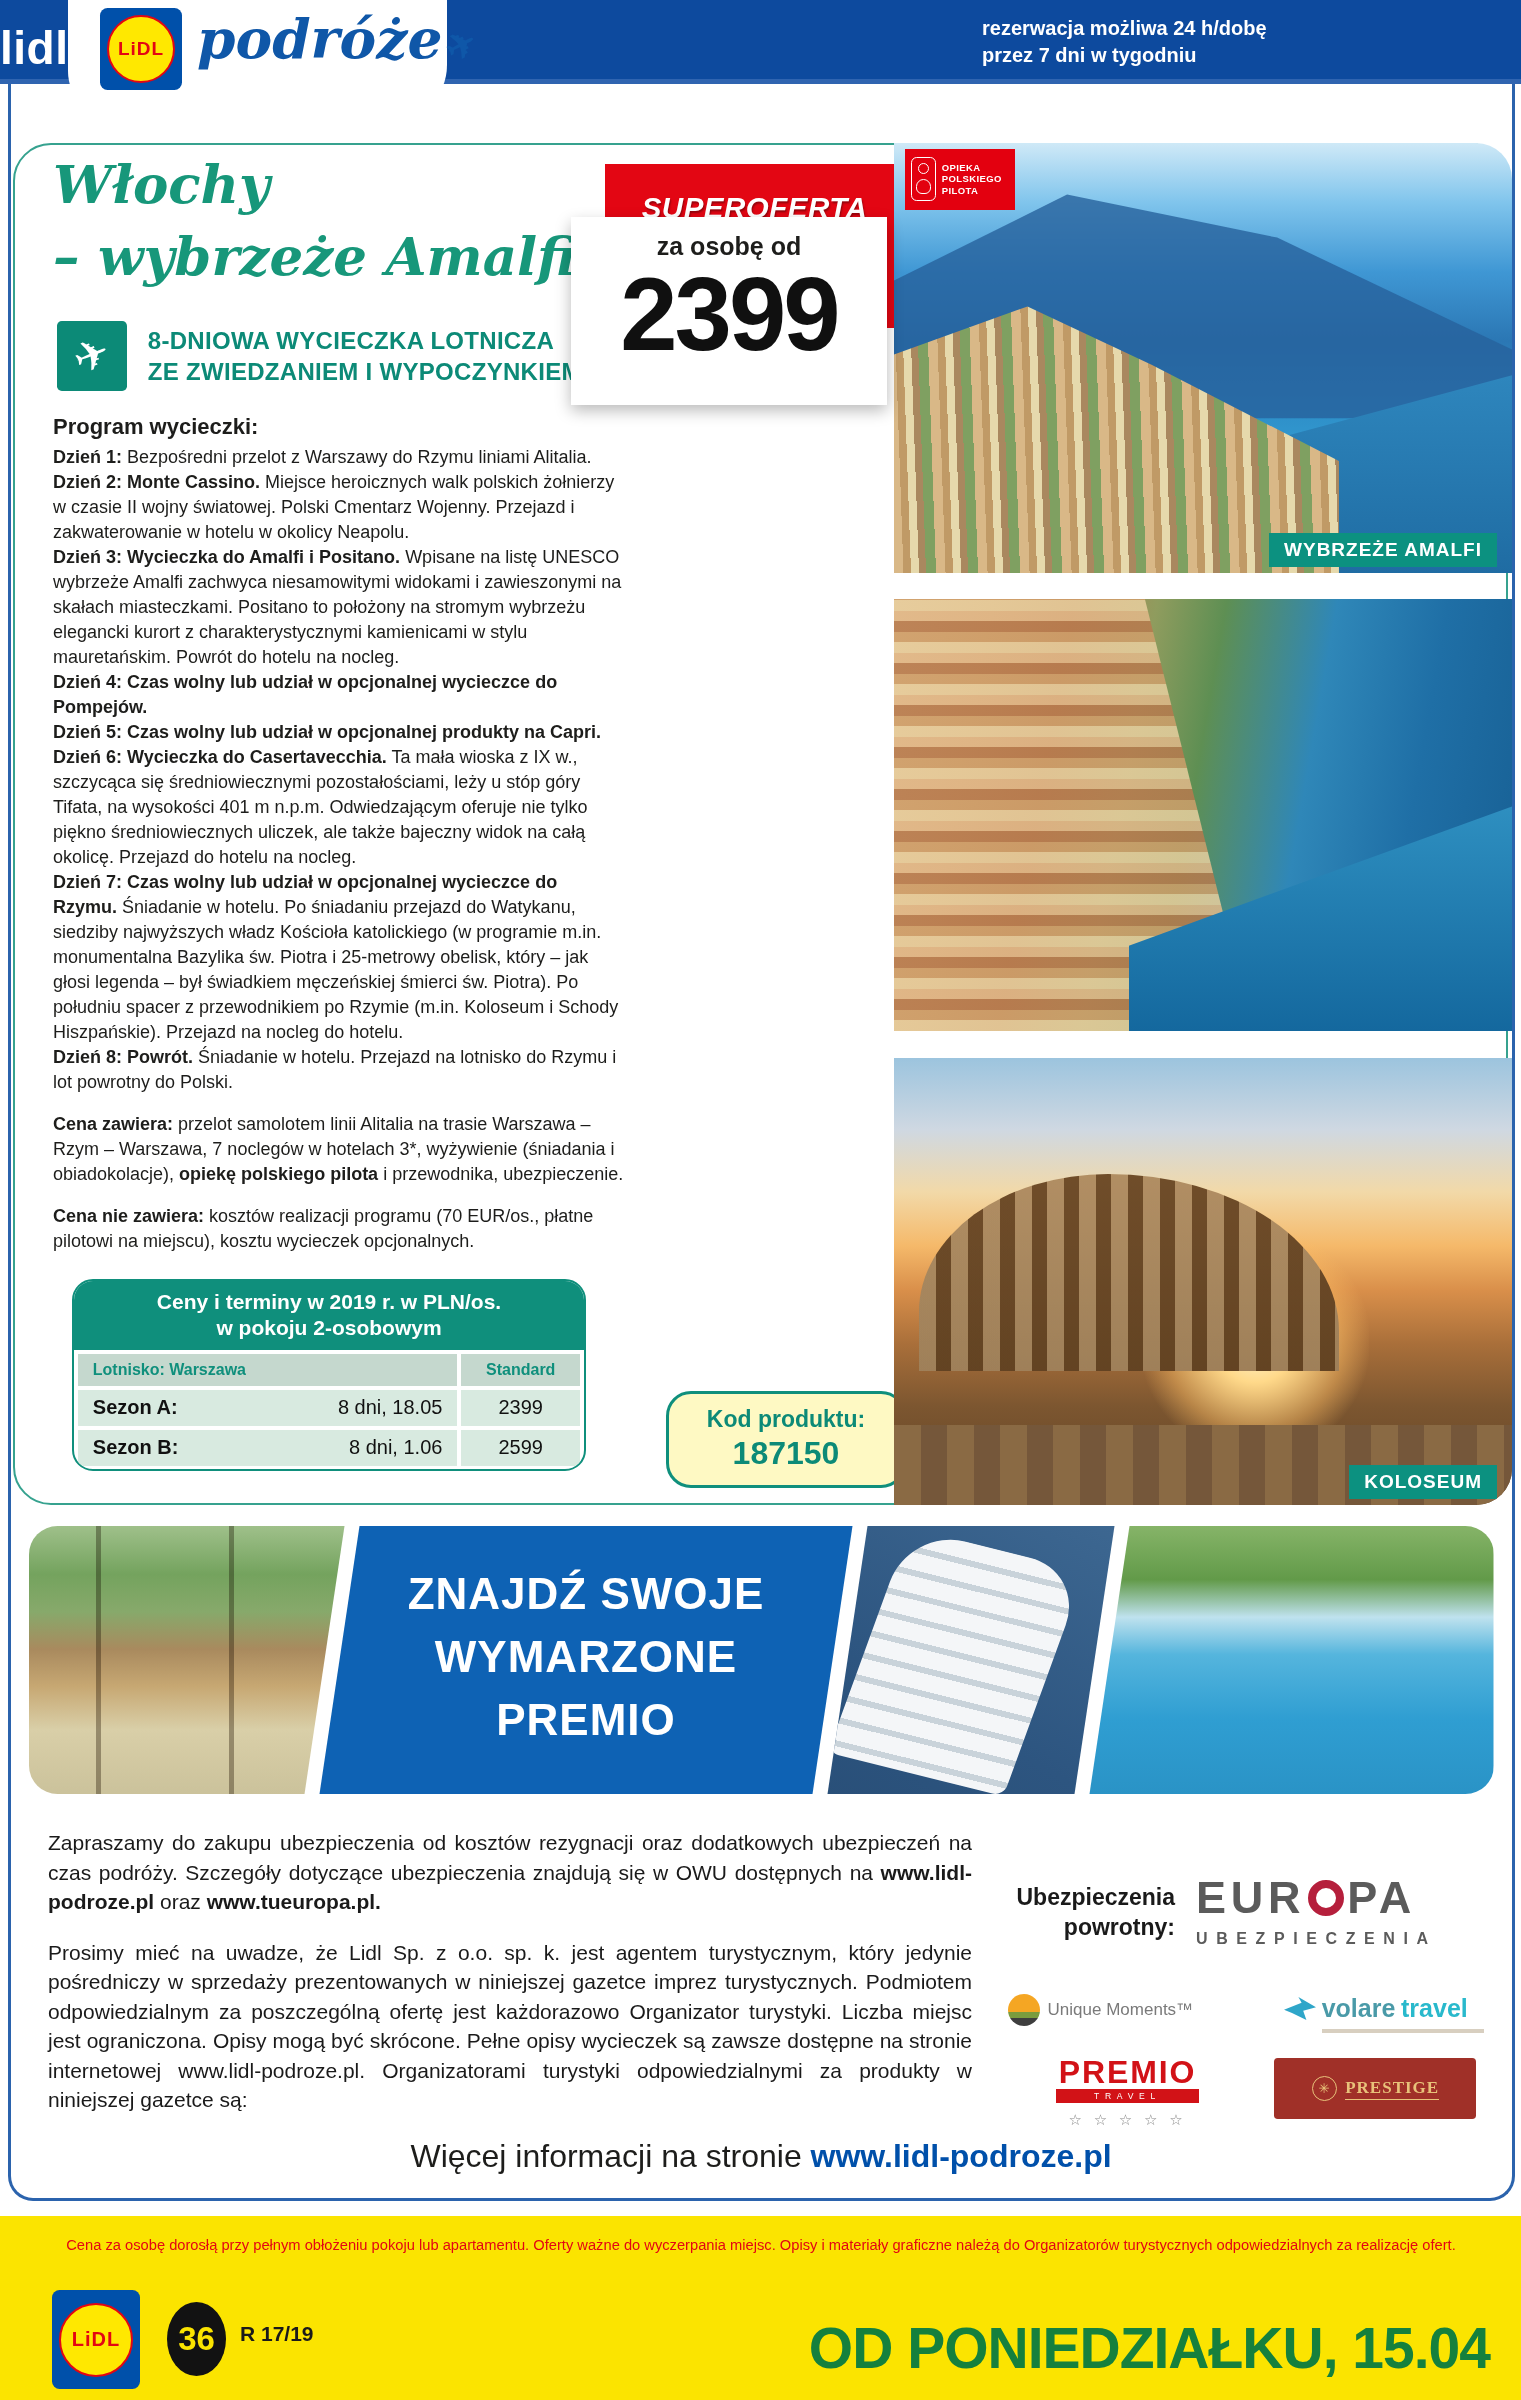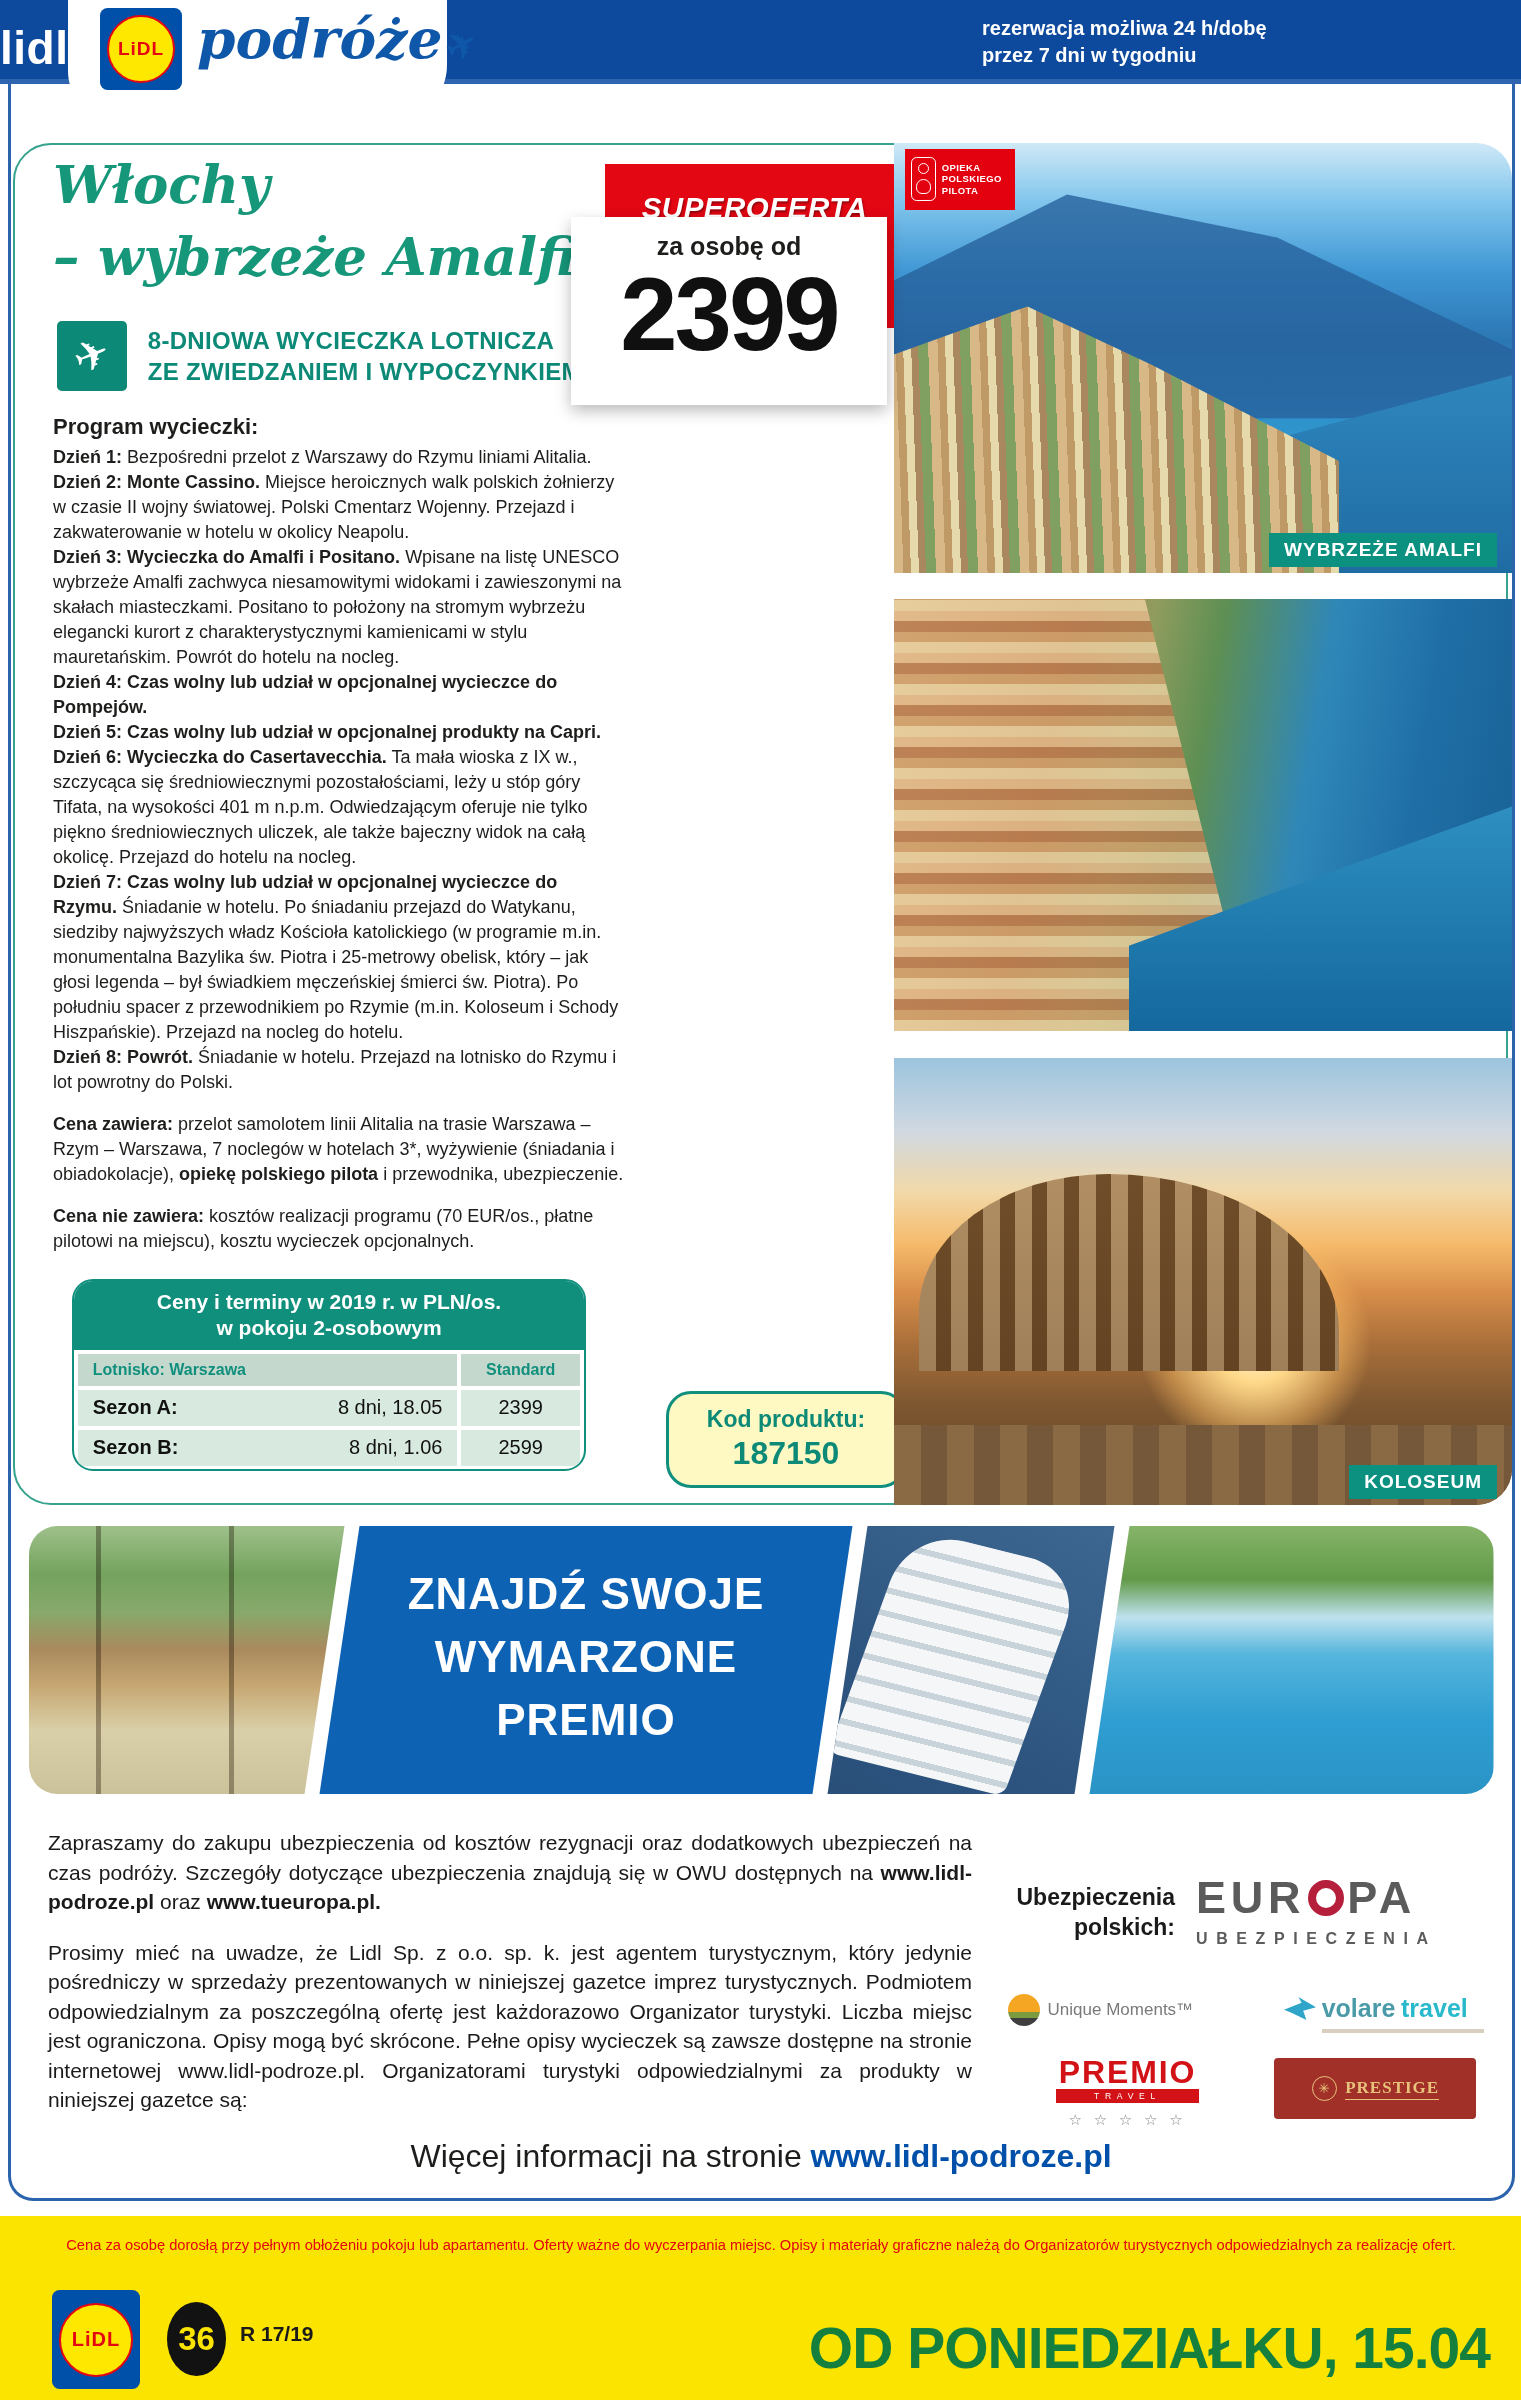--- a/index.html
+++ b/index.html
@@ -260,21 +260,21 @@
   </div>
 
   <div class="legal">
     <p><span>Zapraszamy do zakupu ubezpieczenia od kosztów rezygnacji oraz dodatkowych ubezpieczeń na czas podróży. Szczegóły dotyczące ubezpieczenia znajdują się w OWU dostępnych na </span><b>www.lidl-podroze.pl</b><span> oraz </span><b>www.tueuropa.pl.</b></p>
     <p>Prosimy mieć na uwadze, że Lidl Sp. z o.o. sp. k. jest agentem turystycznym, który jedynie pośredniczy w sprzedaży prezentowanych w niniejszej gazetce imprez turystycznych. Podmiotem odpowiedzialnym za poszczególną ofertę jest każdorazowo Organizator turystyki. Liczba miejsc jest ograniczona. Opisy mogą być skrócone. Pełne opisy wycieczek są zawsze dostępne na stronie internetowej www.lidl-podroze.pl. Organizatorami turystyki odpowiedzialnymi za produkty w niniejszej gazetce są:</p>
   </div>
 
   <div class="ins-block">
     <div class="ins-label">
       <div>Ubezpieczenia</div>
-      <div>polskich:</div>
+      <div>powrotny:</div>
     </div>
     <div class="europa">
       <div class="europa-word">
           <span>EUR</span>
           <span class="eo"></span>
           <span>PA</span>
         </div>
       <div class="europa-sub">UBEZPIECZENIA</div>
     </div>
   </div>

